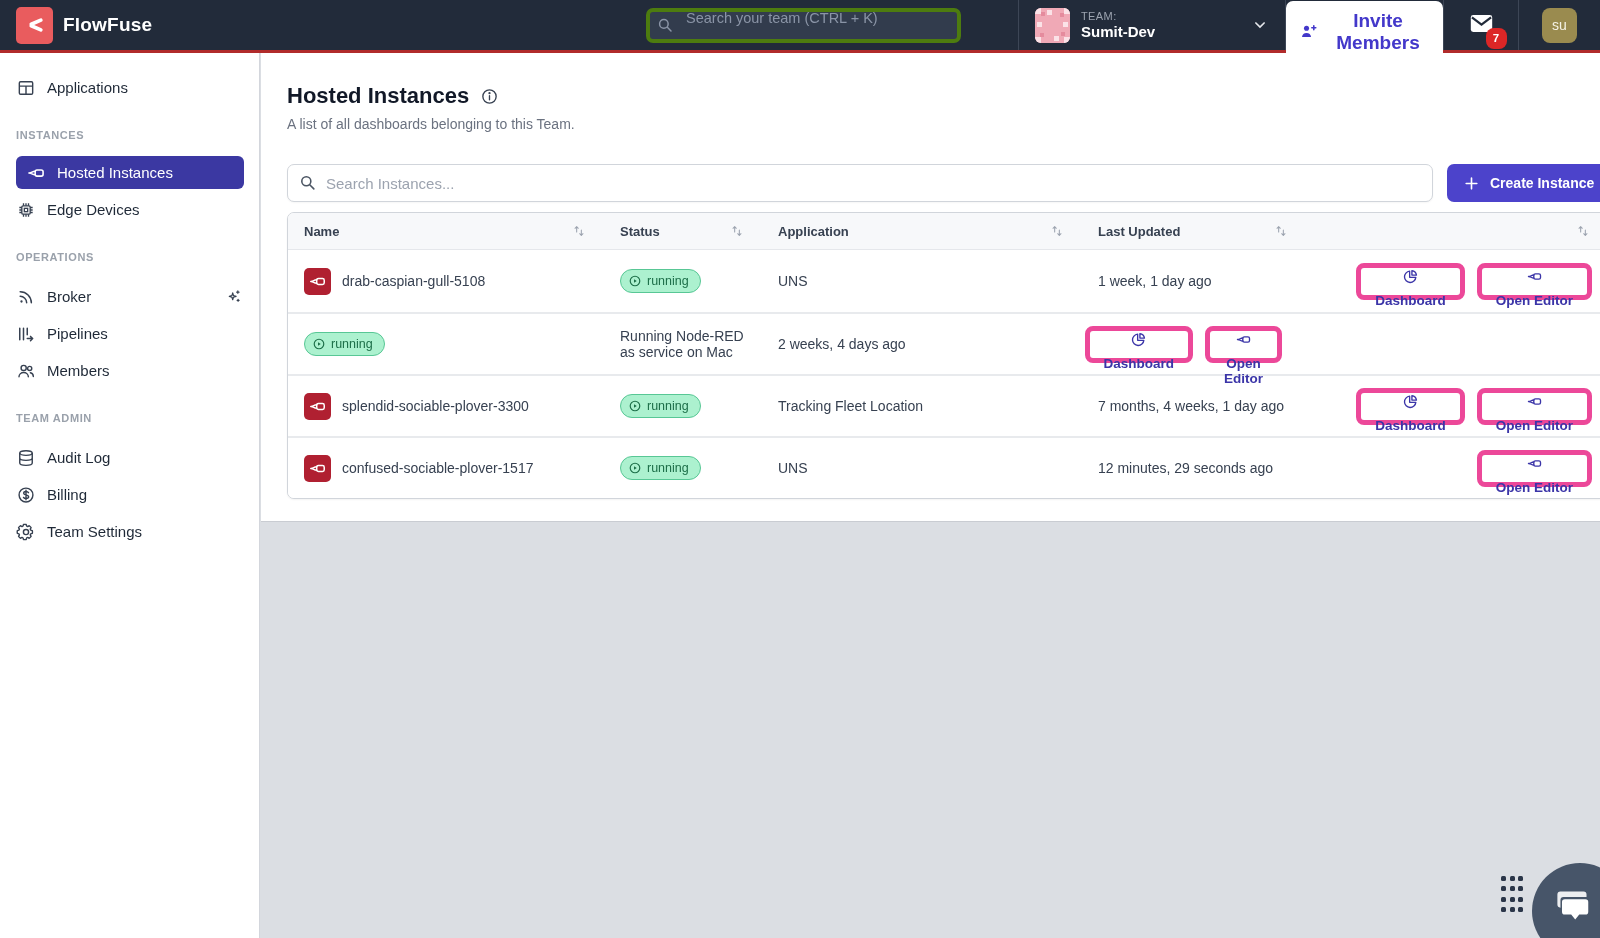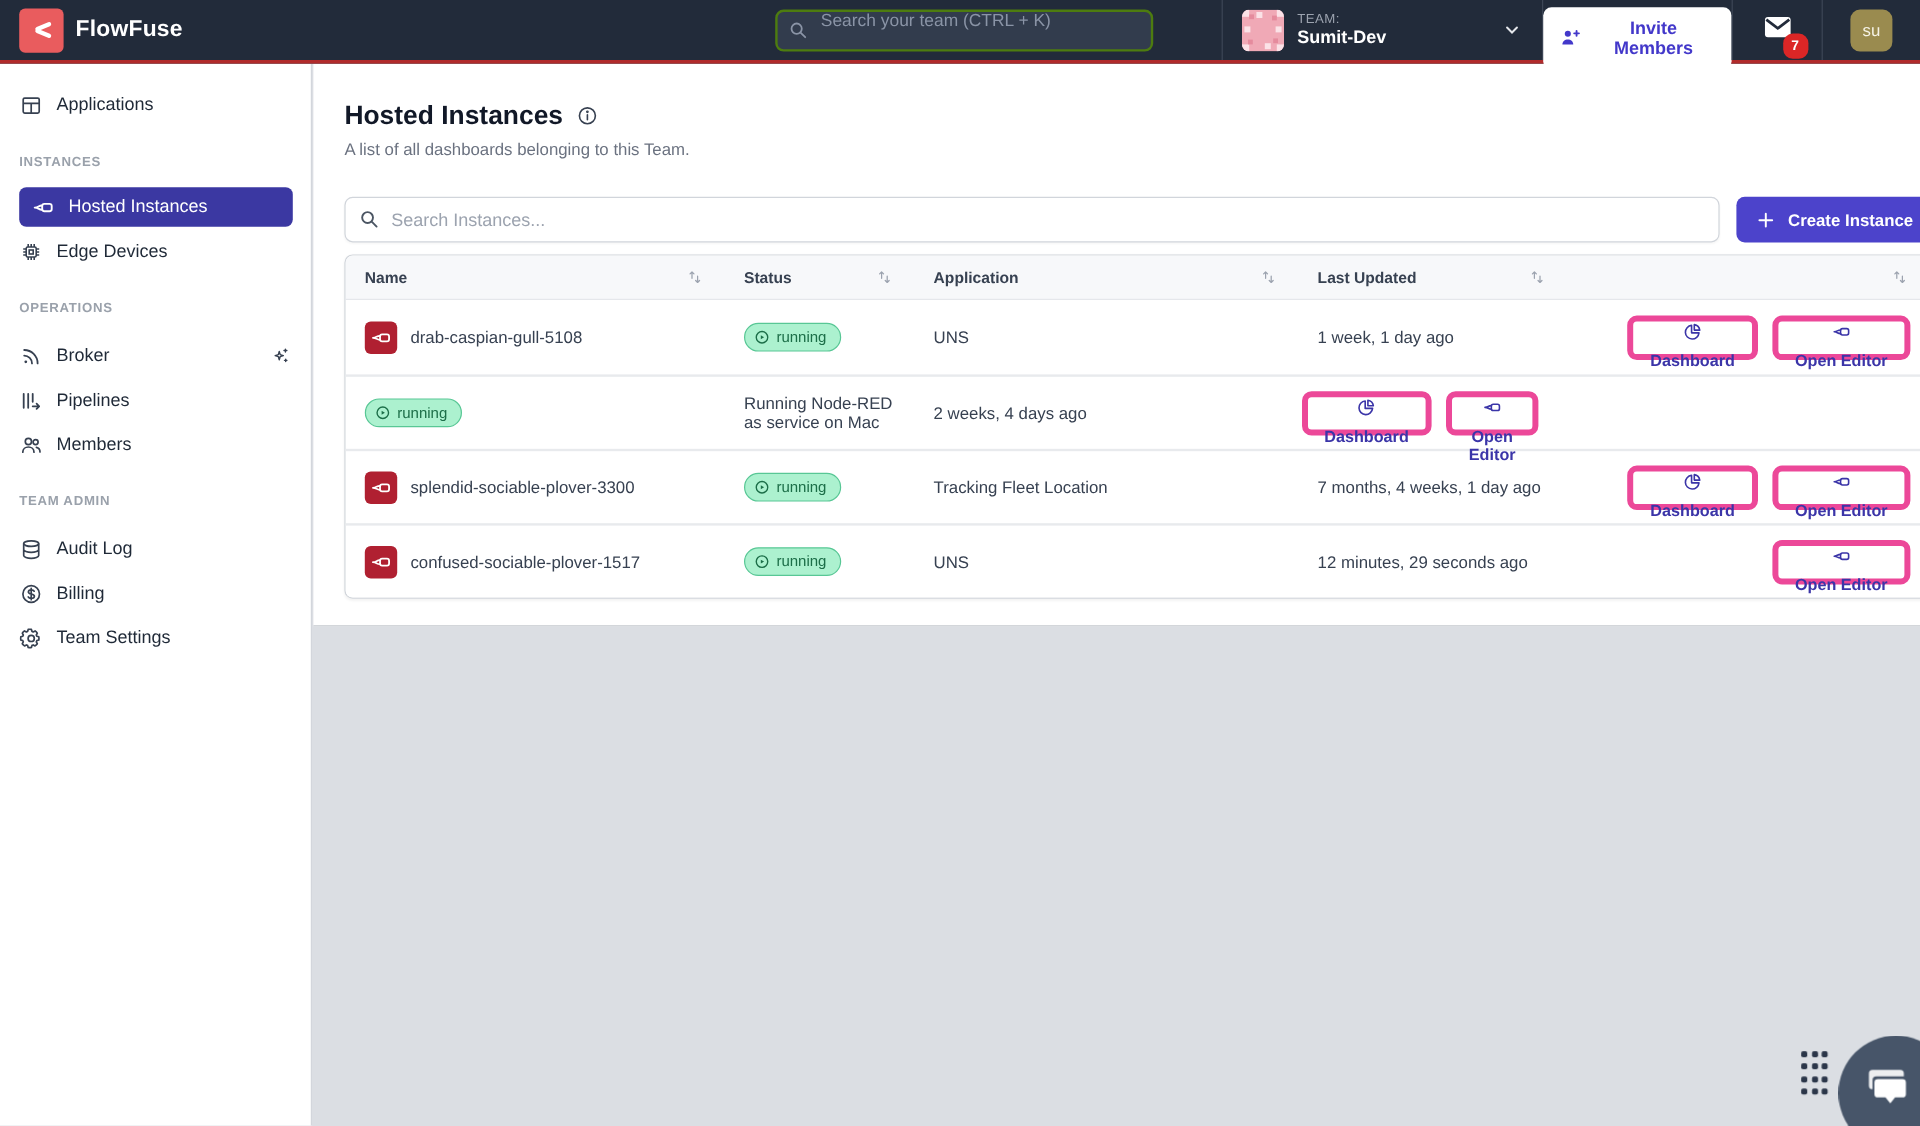--- a/index.html
+++ b/index.html
@@ -9,36 +9,36 @@
 
   
   .navbar { position:fixed; top:0; left:0; right:0; height:53px; background:#222B3A;
             border-bottom:3px solid #B12B2B; display:flex; align-items:center; padding:0 0 0 16px; z-index:50; }
   .brand { display:flex; align-items:center; gap:10px; cursor:pointer; }
   .brand-mark { width:37px; height:37px; border-radius:5px; background:#E95C5E; display:flex; align-items:center; justify-content:center; }
   .brand-name { color:#fff; font-size:19px; font-weight:bold; letter-spacing:.2px; }
 
   .nav-right { margin-left:auto; display:flex; align-items:center; height:100%; }
   .nav-search { position:relative; width:315px; margin-right:18px; }
-  .nav-search input { width:100%; height:35px; background:#323C4D; border:2px solid #4d7c0f; border-radius:7px;
+  .nav-search input { width:100%; height:35px; background:#323C4D; border:4px solid #4d7c0f; border-radius:7px;
                       color:#C7CEDA; font-size:14.5px; padding:0 12px 14px 36px; outline:none; font-family:inherit; }
   .nav-search input::placeholder { color:#8A94A6; }
   .nav-search .ic { position:absolute; left:10px; top:8px; width:18px; height:18px; color:#8A94A6; }
 
   .nav-sect { height:100%; display:flex; align-items:center; border-left:1px solid #3D4656; }
   .team-sect { width:267px; padding:0 16px; gap:11px; cursor:pointer;margin-left:39px; }
   .team-avatar { width:35px; height:35px; border-radius:6px; overflow:hidden; flex:none; }
   .team-meta { display:flex; flex-direction:column; gap:1px; }
   .team-label { font-size:11px; color:#9CA3AF; letter-spacing:.4px; }
   .team-name { font-size:15px; color:#fff; font-weight:600; }
   .team-chevron { margin-left:auto; color:#E5E7EB; width:18px; height:18px; }
 
   .invite-sect { width:158px; justify-content:center; }
   .invite-btn { display:flex; align-items:center; gap:8px; background:#fff; border:none; border-radius:7px;
-                padding:9px 13px; font-size:15px; font-weight:bold; color:#4338CA; cursor:pointer; font-family:inherit;margin-top:13px; }
+                padding:9px 13px; font-size:19px; font-weight:bold; color:#4338CA; cursor:pointer; font-family:inherit;margin-top:13px; }
   .invite-btn .ic { width:19px; height:19px; }
 
   .notif-sect { width:75px; justify-content:center; }
   .notif-wrap { position:relative; cursor:pointer; }
   .notif-wrap .ic { width:27px; height:27px; }
   .notif-badge { position:absolute; right:-12px; bottom:-8px; min-width:21px; height:21px; background:#DC2626;
                  border-radius:8px; color:#fff; font-size:11.5px; font-weight:bold; display:flex; align-items:center; justify-content:center; padding:0 5px; }
 
   .avatar-sect { width:82px; justify-content:center; }
   .user-avatar { width:35px; height:35px; border-radius:8px; background:#9A8B4F; color:#F5F2E5; font-size:14px;

